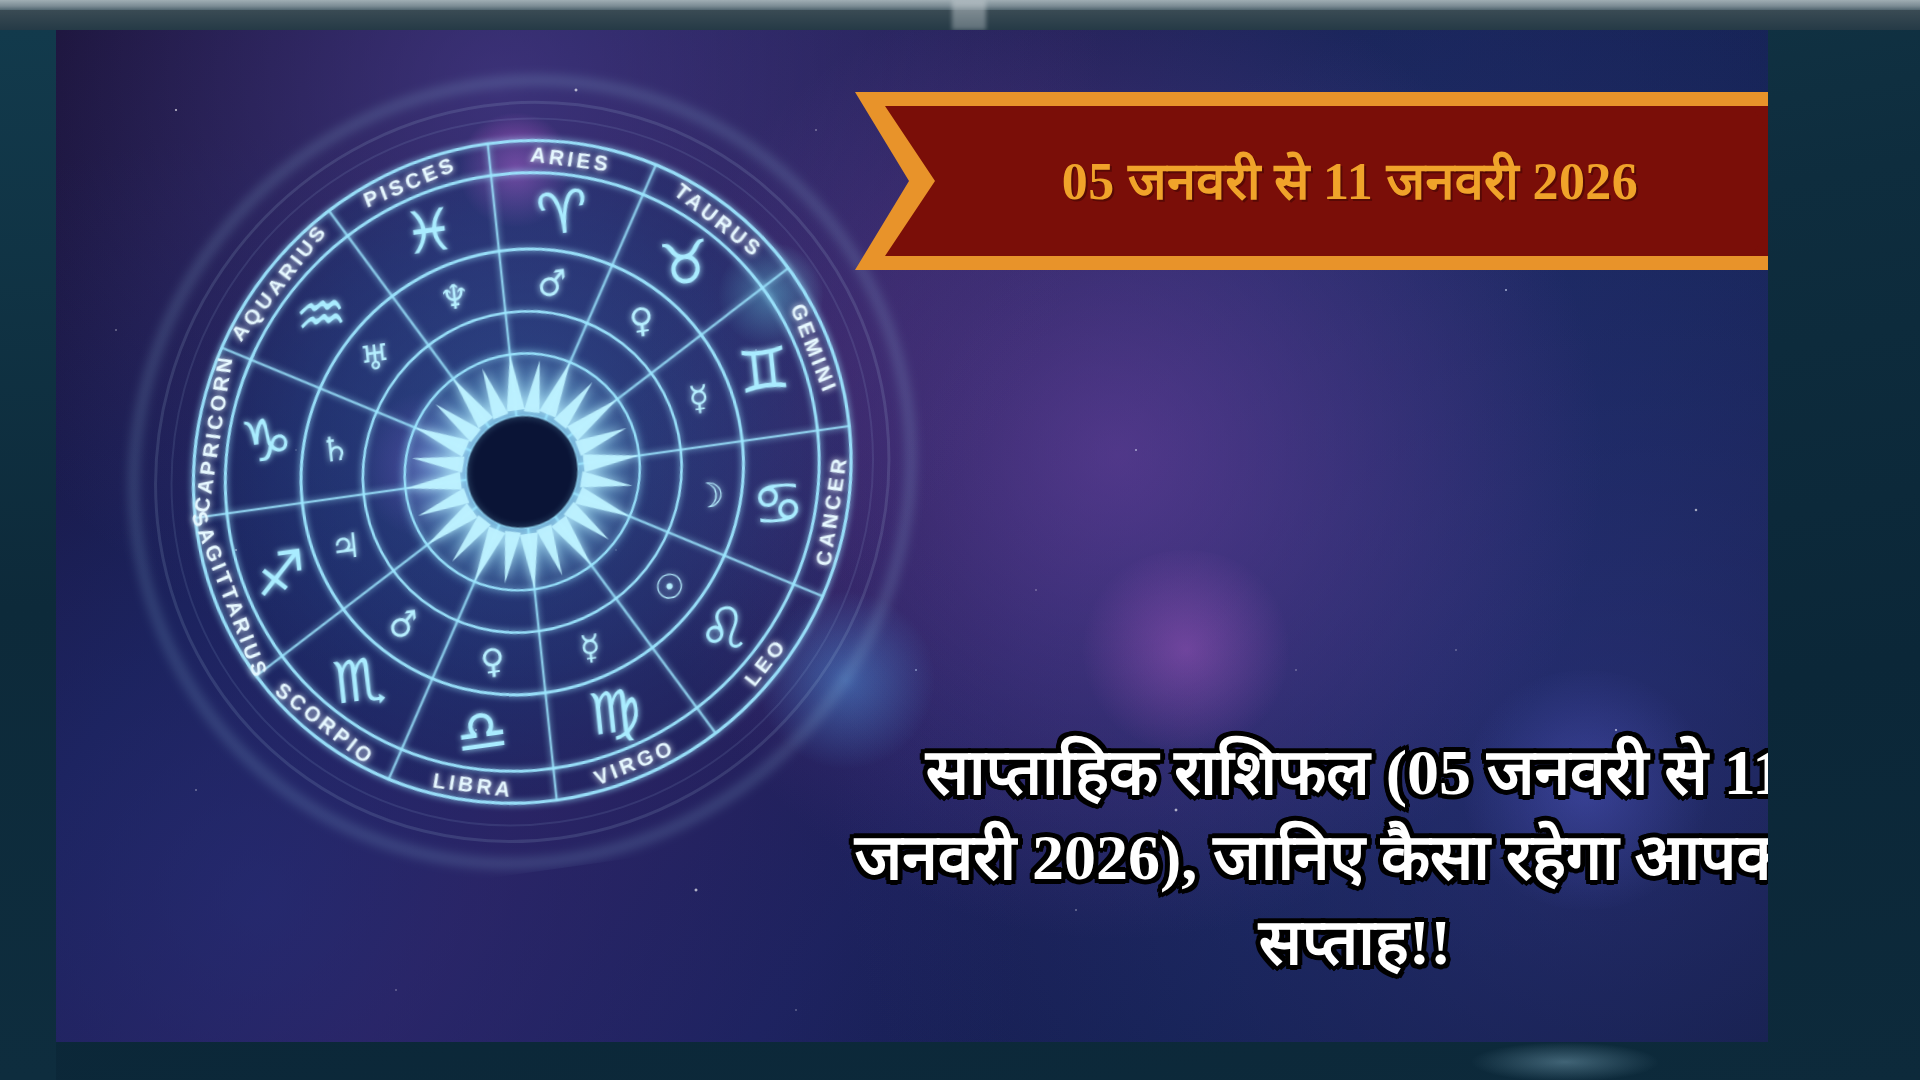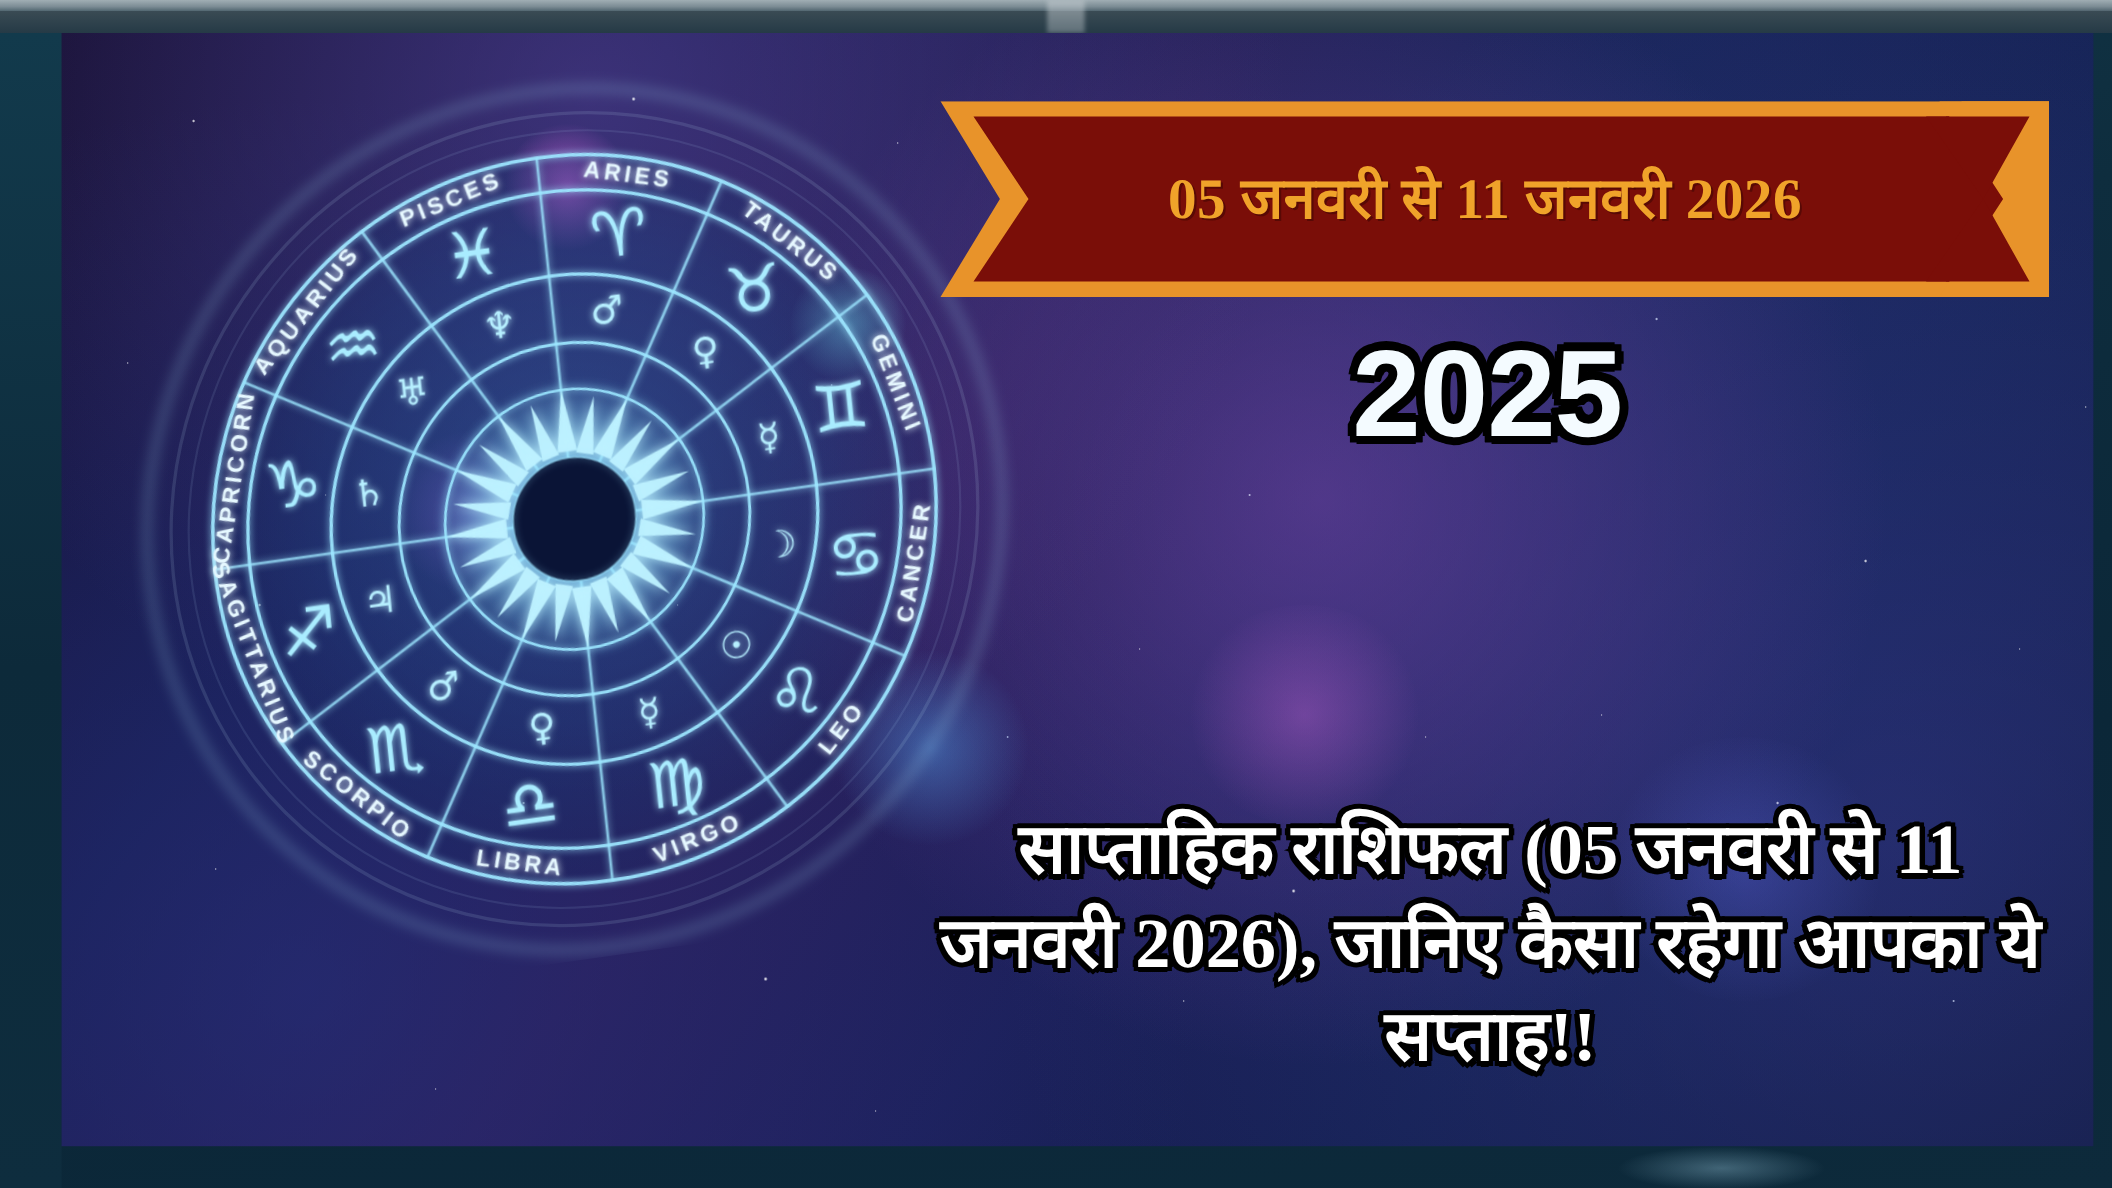--- a/index.html
+++ b/index.html
@@ -55,30 +55,31 @@
     left: 0; top: 30px;
     width: 56px; height: 1050px;
     background: linear-gradient(180deg, #123a4c 0%, #0d2a3a 55%, #0e2d3e 100%);
   }
 
   
   #poster {
     position: absolute;
     left: 56px;
     top: 30px;
-    width: 1847px;
+    width: 1664px;
     height: 1012px;
     overflow: hidden;
     background:
       radial-gradient(circle at 26% 6%,  rgba(90,70,160,.55) 0%,  rgba(90,70,160,0) 38%),
       radial-gradient(circle at 62% 42%, rgba(120,70,170,.55) 0%, rgba(120,70,170,0) 40%),
       radial-gradient(circle at 90% 72%, rgba(60,60,150,.45) 0%,  rgba(60,60,150,0) 45%),
       radial-gradient(circle at 12% 86%, rgba(40,55,140,.5) 0%,   rgba(40,55,140,0) 44%),
       radial-gradient(circle at 78% 14%, rgba(25,42,95,.8) 0%,    rgba(25,42,95,0) 50%),
       linear-gradient(125deg, #150f30 0%, #171a4a 22%, #2a1b52 42%, #1c1f58 58%, #12204f 75%, #0d1a3c 100%);
+    padding-left: 48px;
   }
 
   
   .stars {
     position: absolute;
     inset: 0;
     pointer-events: none;
   }
   #stars-a {
     background-image:
@@ -428,19 +429,18 @@
         <polygon points="62,14 1040,14 1040,164 62,164 112,89" fill="#7a0e08"></polygon>
         <polygon points="946,14 1040,14 1040,164 946,164 994,89" fill="#7a0e08"></polygon>
 
         <polygon points="940,0 1040,0 1040,178 940,178 998,89" fill="#e8932a"></polygon>
         <polygon points="928,14 1022,14 1022,14 980,89 1022,164 928,164 980,89" fill="#7a0e08"></polygon>
       </svg>
       <div id="ribbon-text">05 जनवरी से 11 जनवरी 2026</div>
     </div>
 
     <div id="title-block">
-      <div class="big-title">2025</div>
     </div>
 
     <div id="subtitle">साप्ताहिक राशिफल (05 जनवरी से 11 जनवरी 2026), जानिए कैसा रहेगा आपका ये सप्ताह!!</div>
 
   </div>
 </div>
 
 </body></html>

